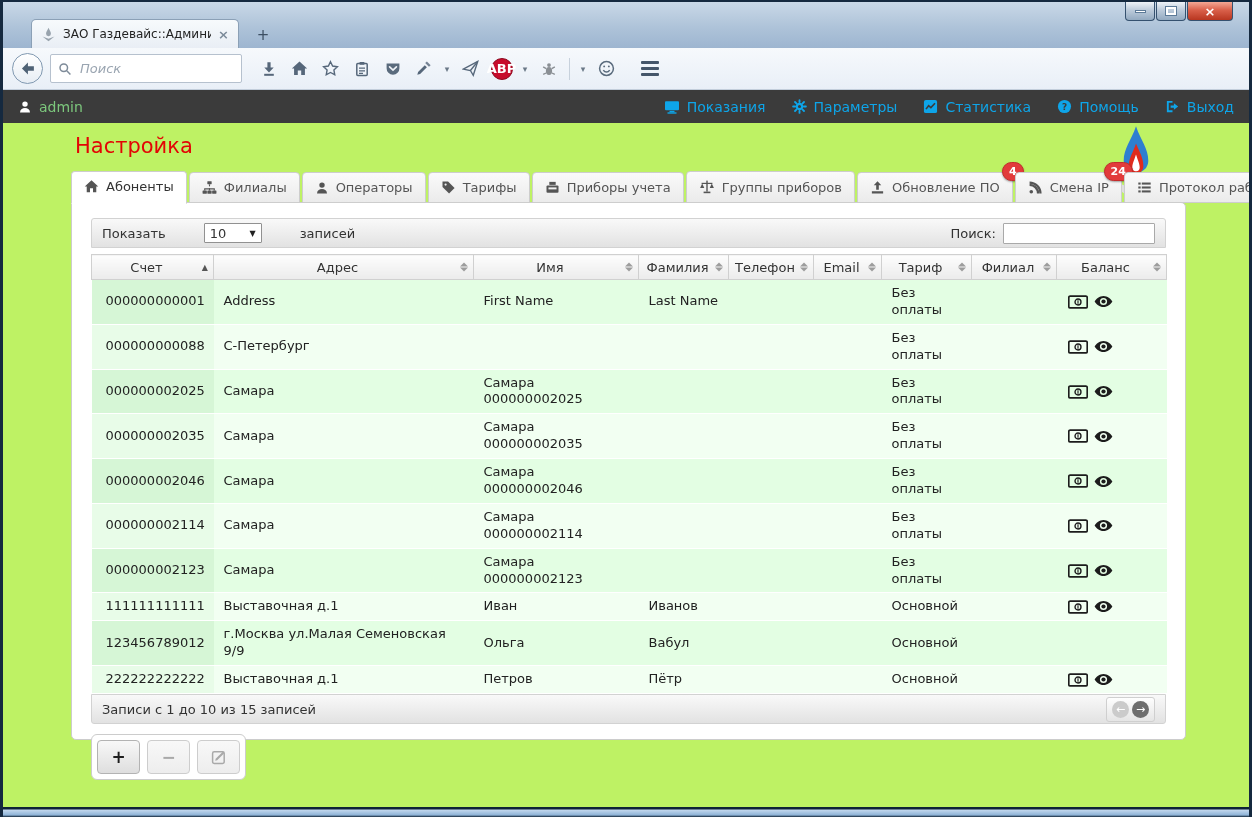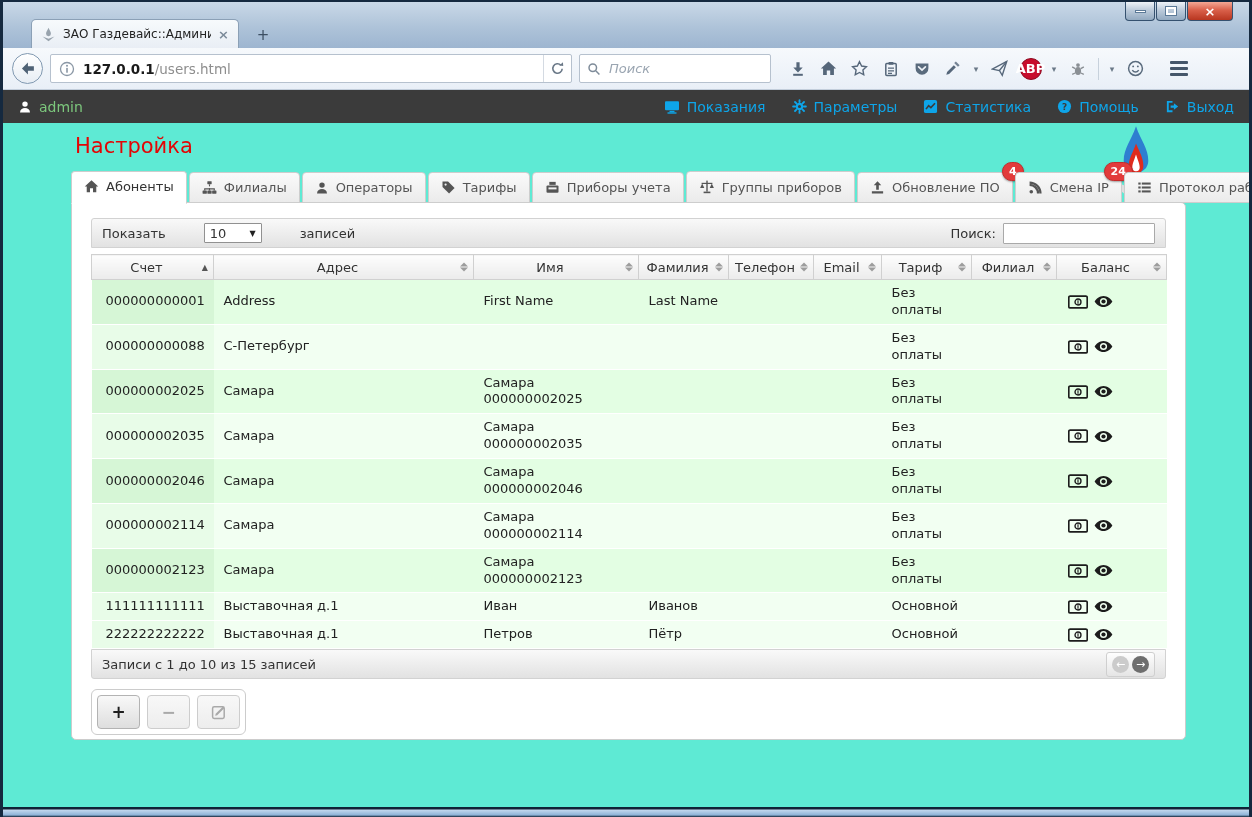--- a/index.html
+++ b/index.html
@@ -59,21 +59,21 @@
 
   
   .sitenav{height:33px;flex:0 0 auto;background:#3b3b3b;display:flex;align-items:center;
     padding:0 15px;font-size:14px;color:#eee;}
   .user{display:flex;align-items:center;gap:7px;color:#7dc87d;cursor:pointer;}
   .user .icon{color:#fff;}
   .menu{margin-left:auto;display:flex;gap:26px;}
   .nav-item{display:flex;align-items:center;gap:7px;color:#0ea5e9;cursor:pointer;}
 
   
-  .content{flex:1;background:#5eead4;position:relative;overflow:hidden;}
+  .content{flex:1;background:#bef264;position:relative;overflow:hidden;}
   .page-title{position:absolute;left:72px;top:11px;font-size:21px;color:#e30505;font-weight:500;}
   .logo{position:absolute;right:76px;top:2px;}
 
   .tabs{position:absolute;left:68px;top:48px;display:flex;align-items:flex-end;gap:2px;z-index:2;}
   .tab{position:relative;display:flex;align-items:center;gap:7px;padding:7px 12px;font-size:13px;color:#555;
     background:linear-gradient(#fafafa,#ebebeb);border:1px solid #cdcdcd;border-radius:4px 4px 0 0;cursor:pointer;white-space:nowrap;}
   .tab .ticon{color:#555;}
   .tab.active{background:#fff;color:#333;border-bottom:1px solid #fff;margin-bottom:-1px;padding-bottom:9px;z-index:3;}
   .badge{position:absolute;top:-11px;right:-12px;background:#e23b3b;border:1px solid #c52c2c;color:#fff;
     border-radius:11px;min-width:12px;padding:2px 6px;font-size:11px;font-weight:bold;text-align:center;
@@ -155,40 +155,20 @@
   </div>
 
   <div class="toolbar">
     <div class="back-btn">
         <span class="icon">
           <svg width="17" height="17" viewBox="0 0 16 16" fill="currentColor">
             <path d="M8.4 2.4 2.8 8l5.6 5.6V10.2H14V5.8H8.4Z"></path>
           </svg>
         </span>
       </div>
-    <div class="urlbar">
-      <span class="icon">
-          <svg width="16" height="16" viewBox="0 0 16 16" fill="none" stroke="#8a97a5" stroke-width="1.3">
-            <circle cx="8" cy="8" r="6.5"></circle>
-            <g fill="#8a97a5" stroke="none">
-              <rect x="7.2" y="6.9" width="1.6" height="4.8"></rect>
-              <circle cx="8" cy="4.7" r="1"></circle>
-            </g>
-          </svg>
-        </span>
-      <span class="url-text"><span class="url-host">127.0.0.1</span><span class="url-path">/users.html</span></span>
-      <span class="reload-seg">
-          <span class="icon">
-            <svg width="15" height="15" viewBox="0 0 16 16" fill="none" stroke="currentColor" stroke-width="1.7">
-              <path d="M13 8.2a5 5 0 1 1-1.4-3.7"></path>
-              <path d="M13.8 1.2l.3 4.2-4.1-.5Z" fill="currentColor" stroke="none"></path>
-            </svg>
-          </span>
-        </span>
-    </div>
     <div class="searchbox">
       <span class="icon">
           <svg width="14" height="14" viewBox="0 0 16 16" fill="none" stroke="currentColor" stroke-width="1.7">
             <circle cx="6.6" cy="6.6" r="4.3"></circle>
             <path d="m10 10 4.2 4.2"></path>
           </svg>
         </span>
       <input placeholder="Поиск" style="">
     </div>
     <div class="tb-icons">
@@ -643,20 +623,31 @@
               <td></td>
               <td class="bal"><span class="balicon icon"><svg width="20" height="14" viewBox="0 0 18 12" fill="currentColor">
                     <rect x=".7" y=".7" width="16.6" height="10.6" rx="1.2" fill="none" stroke="currentColor" stroke-width="1.5"></rect>
                     <circle cx="9" cy="6" r="2.7" fill="none" stroke="currentColor" stroke-width="1.2"></circle>
                     <rect x="8.5" y="4.4" width="1" height="3.2"></rect>
                   </svg></span><span class="balicon icon"><svg width="19" height="13" viewBox="0 0 18 12" fill="currentColor">
                     <path d="M9 .7C5.2.7 2.1 3.4.6 6c1.5 2.6 4.6 5.3 8.4 5.3S15.9 8.6 17.4 6C15.9 3.4 12.8.7 9 .7Zm0 8.7A3.4 3.4 0 1 1 9 2.6a3.4 3.4 0 0 1 0 6.8Z"></path>
                     <circle cx="9" cy="6" r="2"></circle>
                   </svg></span></td>
             </tr>
+            <tr class="odd">
+              <td class="acct">123456789012</td>
+              <td>г.Москва ул.Малая Семеновская 9/9</td>
+              <td class="pre">Ольга</td>
+              <td>Вабул</td>
+              <td></td>
+              <td></td>
+              <td>Основной</td>
+              <td></td>
+              <td class="bal"></td>
+            </tr>
             <tr class="even">
               <td class="acct">222222222222</td>
               <td>Выставочная д.1</td>
               <td class="pre">Петров</td>
               <td>Пётр</td>
               <td></td>
               <td></td>
               <td>Основной</td>
               <td></td>
               <td class="bal"><span class="balicon icon"><svg width="20" height="14" viewBox="0 0 18 12" fill="currentColor">

